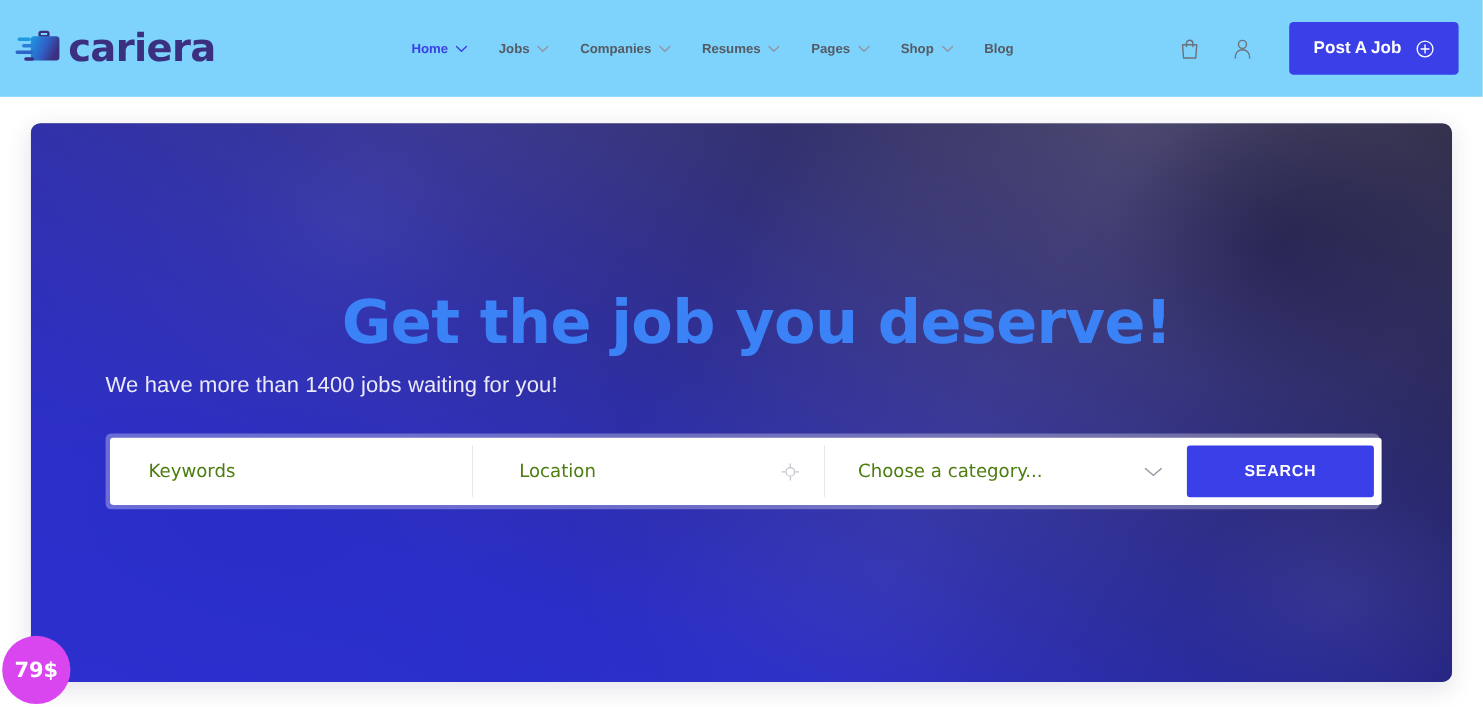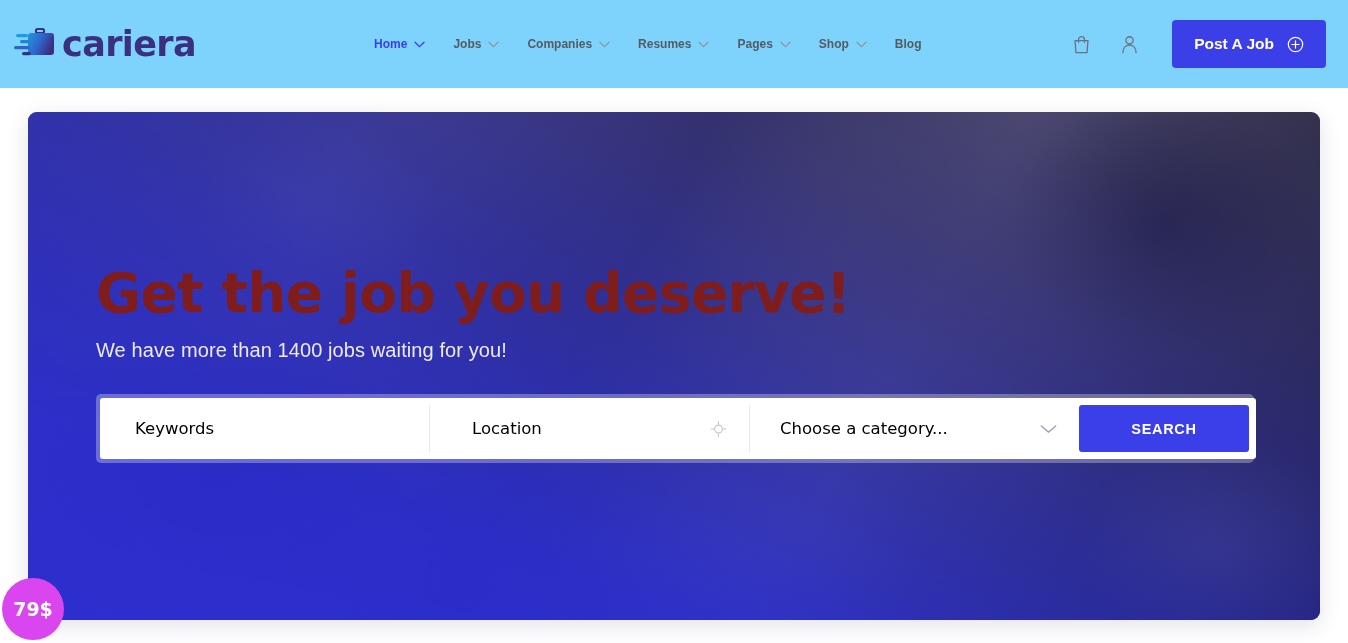--- a/index.html
+++ b/index.html
@@ -130,26 +130,27 @@
         rgba(22,20,34,0.22) 100%);
   }
 
   .hero-content {
     position: absolute;
     left: 68px;
     top: 152px;
     right: 40px;
   }
   .hero-title {
-    color: #7f1d1d;
+    color: #3b82f6;
     font-size: 55px;
     font-weight: 700;
     letter-spacing: -0.6px;
     line-height: 1.08;
     font-family: "DejaVu Sans", sans-serif;
+    text-align: center;
   }
   .hero-sub {
     color: #eceaf8;
     font-size: 20px;
     font-weight: 400;
     margin-top: 16px;
     letter-spacing: 0.1px;
     font-family: Liberation Sans, sans-serif;
   }
 
@@ -176,21 +177,21 @@
     display: flex;
     align-items: center;
     position: relative;
     cursor: text;
   }
   .sb-field.keywords { width: 322px; padding-left: 28px; }
   .sb-field.location { width: 320px; padding-left: 42px; border-left: 1px solid #e7e8ed; }
   .sb-field.category { width: 330px; padding-left: 30px; border-left: 1px solid #e7e8ed; cursor: pointer; }
   .sb-ph {
     font-size: 16.5px;
-    color: #000000;
+    color: #4d7c0f;
     font-family: "DejaVu Sans", sans-serif;
     font-weight: 400;
   }
   .sb-trail {
     position: absolute;
     right: 22px;
     top: 50%;
     transform: translateY(-50%);
     display: flex; align-items: center;
   }

